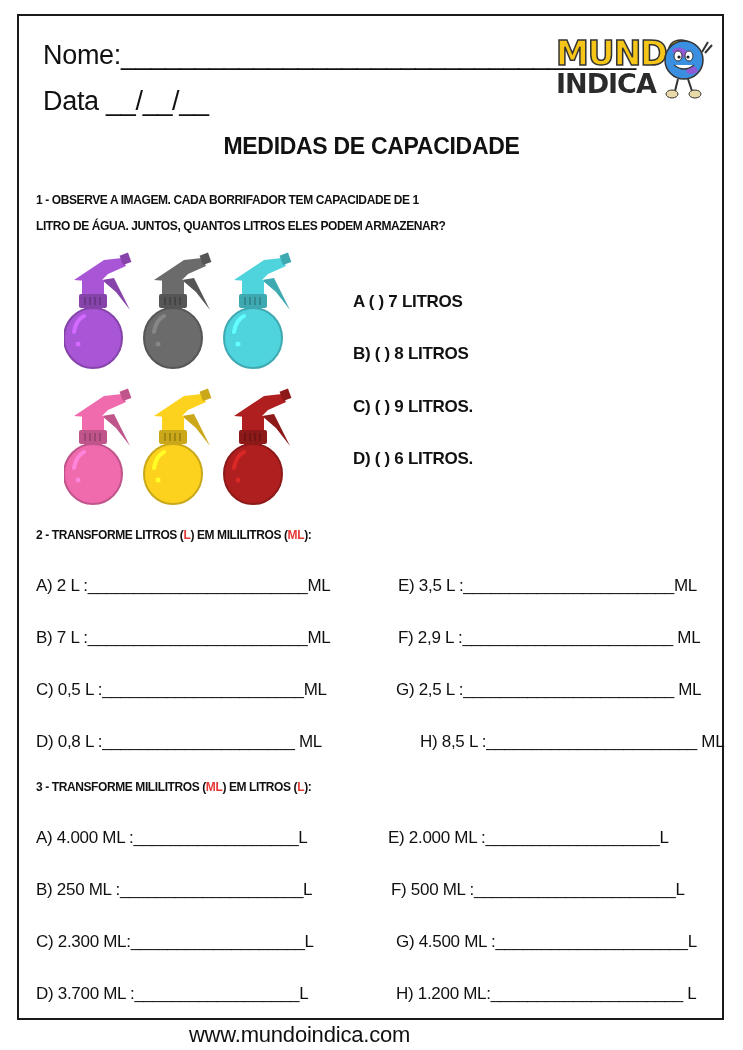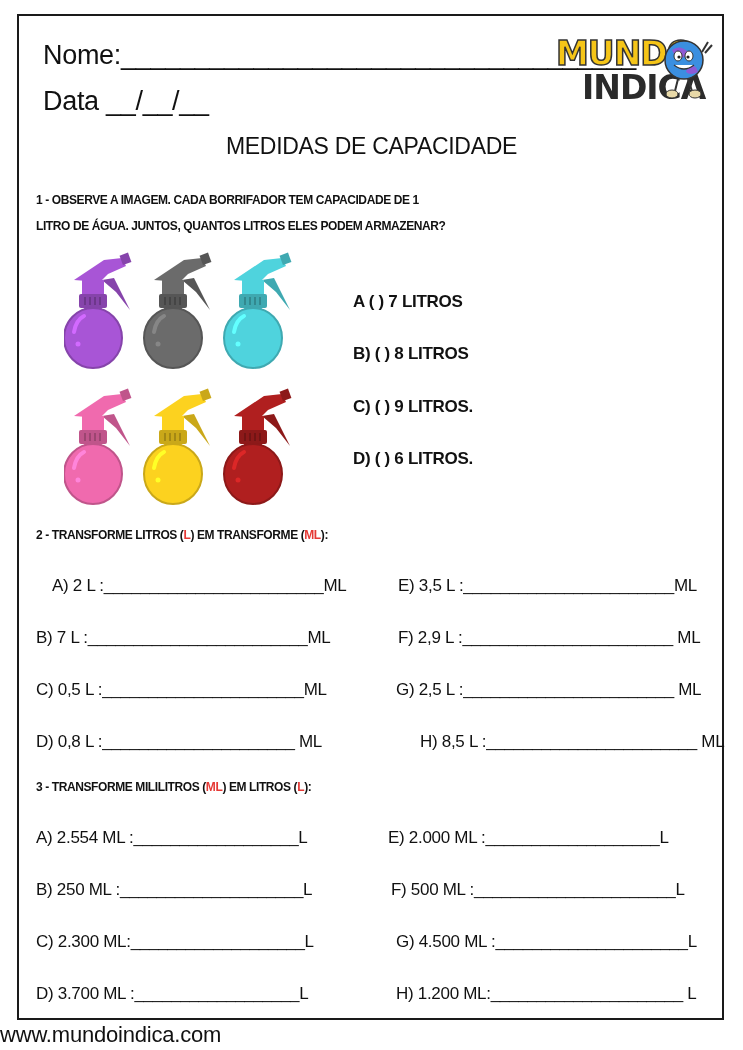--- a/index.html
+++ b/index.html
@@ -1,29 +1,29 @@
 <!DOCTYPE html>
 <html><head>
 <meta charset="utf-8">
 <style>
   html, body { margin:0; padding:0; background:#fff; }
   body { width:743px; height:1050px; position:relative; overflow:hidden; font-family:"Liberation Sans", "DejaVu Sans", sans-serif; color:#111; }
   .frame { position:absolute; left:17px; top:14px; width:707px; height:1006px; border:2px solid #1a1a1a; box-sizing:border-box; }
   .abs { position:absolute; white-space:nowrap; }
   .nome { left:43px; top:40px; font-size:27px; letter-spacing:-0.3px; }
   .data { left:43px; top:86px; font-size:27px; letter-spacing:-0.3px; }
-  .title { left:0; width:743px; text-align:center; top:133px; font-size:23px; font-weight:normal; letter-spacing:-0.3px; }
+  .title { left:0; width:743px; text-align:center; top:133px; font-size:23px; font-weight:bold; letter-spacing:-0.3px; }
   .q { left:36px; font-size:12px; font-weight:bold; letter-spacing:-0.4px; line-height:28px; }
   .red { color:#e53935; }
   .opt { left:353px; font-size:17px; letter-spacing:-0.3px;font-weight:bold; }
   .item { font-size:17px; letter-spacing:-0.3px; }
-  .footer { left:0; width:599px; text-align:left; top:1022px; font-size:22px; letter-spacing:-0.2px; color:#111; }
+  .footer { left:0; width:599px; text-align:center; top:1022px; font-size:22px; letter-spacing:-0.2px; color:#111; }
   .logo { left:554px; top:34px; width:160px; height:70px; }
   .logo .mundo { position:absolute; left:2px; top:0; font-size:33px; font-weight:900; color:#f5c518; letter-spacing:-1px; -webkit-text-stroke:1.5px #333; font-family:"DejaVu Sans", sans-serif; }
-  .logo .indica { position:absolute; left:2px; top:34px; font-size:33px; font-weight:900; color:#2b2b2b; letter-spacing:-1px; font-family:"DejaVu Sans", sans-serif;margin-left:26px; }
+  .logo .indica { position:absolute; left:2px; top:34px; font-size:27px; font-weight:900; color:#2b2b2b; letter-spacing:-1px; font-family:"DejaVu Sans", sans-serif; }
   .bottles { left:64px; top:252px; width:250px; height:258px; }
 </style>
 </head>
 <body>
 
 <div class="frame"></div>
 
 <div class="abs nome">Nome:___________________________________</div>
 <div class="abs data">Data __/__/__</div>
 
@@ -145,37 +145,37 @@
       </g>
     </svg>
 </div>
 
 <div class="abs opt" style="top:292px">A (    ) 7 LITROS</div>
 <div class="abs opt" style="top:344px">B) (    ) 8 LITROS</div>
 <div class="abs opt" style="top:397px">C) (    ) 9 LITROS.</div>
 <div class="abs opt" style="top:449px">D) (    ) 6 LITROS.</div>
 
 <div class="abs q" style="top:521px">
-  <span>2 - TRANSFORME LITROS (</span><span class="red">L</span><span>) EM TRANSFORME (</span><span class="red">ML</span><span>):</span>
+  <span>2 - TRANSFORME LITROS (</span><span class="red">L</span><span>) EM MILILITROS (</span><span class="red">ML</span><span>):</span>
 </div>
 
-<div class="abs item" style="left:52px;top:576px">A) 2 L :________________________ML</div>
+<div class="abs item" style="left:36px;top:576px">A) 2 L :________________________ML</div>
 <div class="abs item" style="left:36px;top:628px">B) 7 L :________________________ML</div>
 <div class="abs item" style="left:36px;top:680px">C) 0,5 L :______________________ML</div>
 <div class="abs item" style="left:36px;top:732px">D) 0,8 L :_____________________ ML</div>
 <div class="abs item" style="left:398px;top:576px">E) 3,5 L :_______________________ML</div>
 <div class="abs item" style="left:398px;top:628px">F) 2,9 L :_______________________ ML</div>
 <div class="abs item" style="left:396px;top:680px">G) 2,5 L :_______________________ ML</div>
 <div class="abs item" style="left:420px;top:732px">H) 8,5 L :_______________________ ML</div>
 
 <div class="abs q" style="top:773px">
   <span>3 - TRANSFORME MILILITROS (</span><span class="red">ML</span><span>) EM LITROS (</span><span class="red">L</span><span>):</span>
 </div>
 
-<div class="abs item" style="left:36px;top:828px">A) 2.554 ML :__________________L</div>
+<div class="abs item" style="left:36px;top:828px">A) 4.000 ML :__________________L</div>
 <div class="abs item" style="left:36px;top:880px">B) 250 ML :____________________L</div>
 <div class="abs item" style="left:36px;top:932px">C) 2.300 ML:___________________L</div>
 <div class="abs item" style="left:36px;top:984px">D) 3.700 ML :__________________L</div>
 <div class="abs item" style="left:388px;top:828px">E) 2.000 ML :___________________L</div>
 <div class="abs item" style="left:391px;top:880px">F) 500 ML :______________________L</div>
 <div class="abs item" style="left:396px;top:932px">G) 4.500 ML :_____________________L</div>
 <div class="abs item" style="left:396px;top:984px">H) 1.200 ML:_____________________ L</div>
 
 <div class="abs footer">www.mundoindica.com</div>
 

